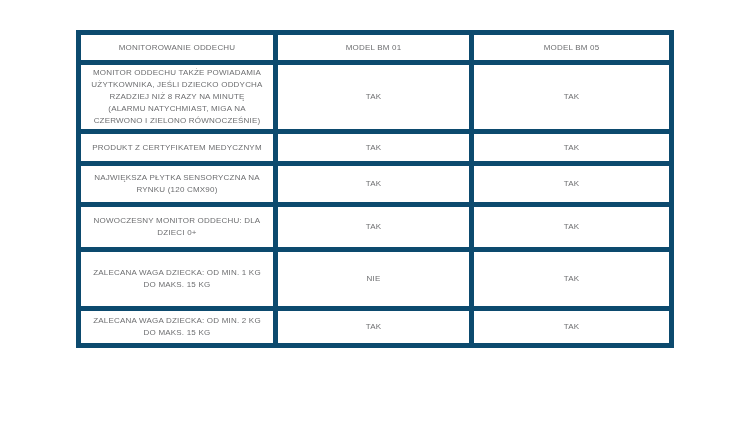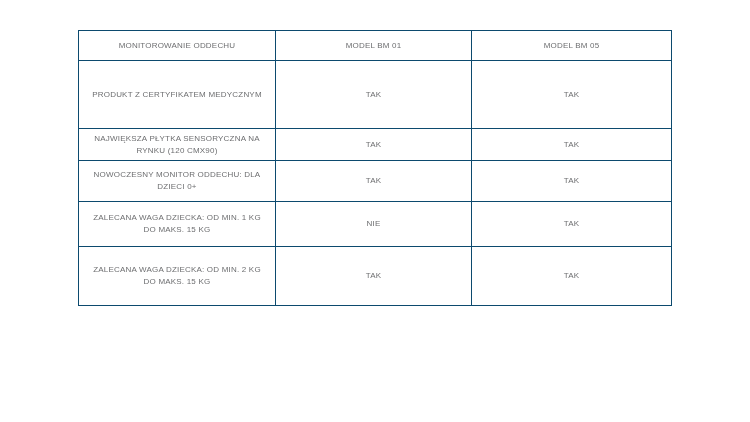--- a/index.html
+++ b/index.html
@@ -18,21 +18,21 @@
     box-sizing: border-box;
   }
   table.compare-table {
     border-collapse: collapse;
     table-layout: fixed;
     width: 593px;
     margin: 30px auto 0 auto;
   }
   table.compare-table th,
   table.compare-table td {
-    border: 1px solid #0c4a6e;
+    border: 5px solid #0c4a6e;
     color: #6d6e70;
     font-size: 8px;
     font-weight: normal;
     letter-spacing: 0.2px;
     line-height: 1.5;
     text-align: center;
     vertical-align: middle;
     padding: 2px 10px;
     box-sizing: border-box;
     background: #ffffff;
@@ -63,20 +63,25 @@
     </colgroup>
     <thead>
       <tr>
         <th>MONITOROWANIE ODDECHU</th>
         <th>MODEL BM 01</th>
         <th>MODEL BM 05</th>
       </tr>
     </thead>
     <tbody>
       <tr>
+        <td>MONITOR ODDECHU TAKŻE POWIADAMIA UŻYTKOWNIKA, JEŚLI DZIECKO ODDYCHA RZADZIEJ NIŻ 8 RAZY NA MINUTĘ (ALARMU NATYCHMIAST, MIGA NA CZERWONO I ZIELONO RÓWNOCZEŚNIE)</td>
+        <td>TAK</td>
+        <td>TAK</td>
+      </tr>
+      <tr>
         <td>PRODUKT Z CERTYFIKATEM MEDYCZNYM</td>
         <td>TAK</td>
         <td>TAK</td>
       </tr>
       <tr>
         <td>NAJWIĘKSZA PŁYTKA SENSORYCZNA NA RYNKU (120 CMX90)</td>
         <td>TAK</td>
         <td>TAK</td>
       </tr>
       <tr>

